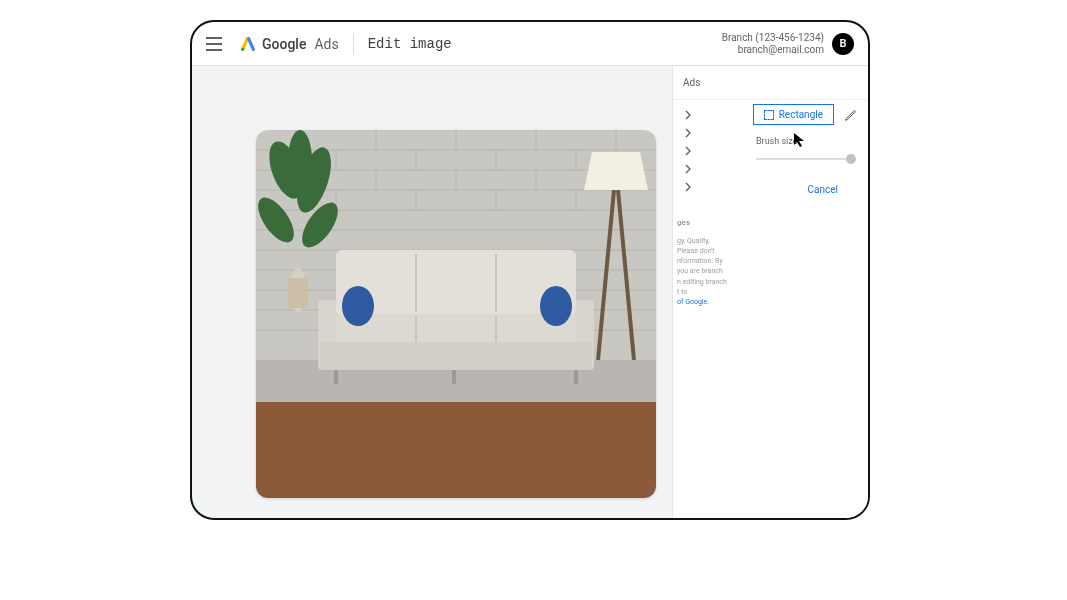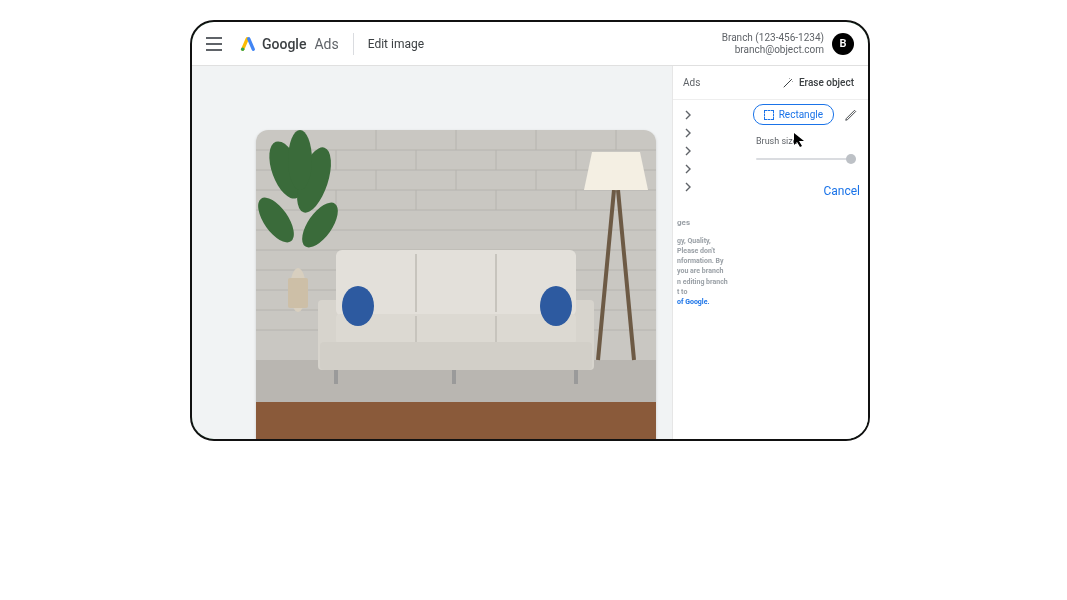--- a/index.html
+++ b/index.html
@@ -1,33 +1,33 @@
 <!DOCTYPE html>
 <html><head>
 <meta charset="utf-8">
 <style>
   * { box-sizing: border-box; margin: 0; padding: 0; }
   html, body { width: 1067px; height: 600px; font-family: 'Google Sans', Roboto, Arial, sans-serif; background: #fff; }
   .device {
-    position: absolute; left: 190px; top: 20px; width: 680px; height: 421px;
+    position: absolute; left: 190px; top: 20px; width: 680px; height: 500px;
     border: 2px solid #111; border-radius: 24px; overflow: hidden;
     background: #14532d;
   }
   .topbar {
     display: flex; align-items: center; height: 44px; padding: 0 14px;
     background: #fff; border-bottom: 1px solid #e0e0e0;
   }
   .menu-btn { width: 24px; height: 24px; display:flex; flex-direction:column; justify-content:center; gap:4px; cursor:pointer; }
   .menu-btn span { display:block; height:2px; width:16px; background:#5f6368; }
   .brand { display:flex; align-items:center; gap:6px; margin-left:10px; font-size:14px; color:#5f6368; }
   .brand .g { font-weight:500; color:#3c4043; }
   .brand .ads { color:#5f6368; margin-left:2px; }
   .logo-svg { width:16px; height:16px; }
   .divider { width:1px; height:22px; background:#dadce0; margin:0 14px; }
-  .page-title { font-size:12px; color:#3c4043; }
+  .page-title { font-size:14px; color:#3c4043;font-family:Liberation Mono, monospace; }
   .spacer { flex:1; }
   .account { text-align:right; font-size:10px; line-height:1.2; color:#5f6368; margin-right:8px; }
   .avatar { width:22px; height:22px; border-radius:50%; background:#000; color:#fff; display:flex; align-items:center; justify-content:center; font-size:11px; font-weight:600; }
   .workspace { position:relative; width:100%; height: calc(100% - 44px); background:#f1f3f4; }
   .canvas {
     position:absolute; left:64px; top:64px; width:400px; height:368px;
     border-radius:12px; overflow:hidden; box-shadow: 0 1px 3px rgba(0,0,0,0.15);
   }
   .canvas svg { display:block; width:100%; height:100%; }
   .side-col {
@@ -42,33 +42,33 @@
   .tab.right { margin-left:auto; padding-right:14px; font-weight:500; color:#3c4043; }
   .wand-icon { width:12px; height:12px; }
   .chevrons { padding:6px 0 0 6px; }
   .chev-row { height:18px; display:flex; align-items:center; padding-left:4px; cursor:pointer; }
   .chev { width:10px; height:10px; }
   .tool-row {
     position:absolute; top:38px; right:10px; display:flex; align-items:center; gap:10px;
   }
   .rect-btn {
     border:1px solid #1a73e8; color:#1a73e8; background:#fff;
-    font-size:10px; padding:4px 10px; border-radius:10px; display:flex; align-items:center; gap:5px;
+    font-size:10px; padding:4px 10px; border-radius:0; display:flex; align-items:center; gap:5px;
     cursor:pointer;
   }
   .rect-icon { width:10px; height:10px; border:1px dashed #1a73e8; }
   .pencil { width:14px; height:14px; cursor:pointer; }
   .brush-section { position:absolute; top:70px; right:12px; width:100px; }
   .brush-label { font-size:9px; color:#5f6368; margin-bottom:8px; }
   .slider { position:relative; height:10px; }
   .slider-track { position:absolute; top:4px; left:0; right:0; height:2px; background:#dadce0; border-radius:2px; }
   .slider-thumb { position:absolute; top:0; right:0; width:10px; height:10px; border-radius:50%; background:#bdc1c6; }
   .cursor-arrow { position:absolute; top:66px; right:60px; width:16px; height:16px; }
-  .cancel { position:absolute; top:118px; right:8px; font-size:12px; color:#1a73e8; cursor:pointer; }
-  .frag-text { position:absolute; left:4px; top:170px; font-size:7px; line-height:1.45; color:#9aa0a6; width:72px;font-weight:bold; }
+  .cancel { position:absolute; top:118px; right:30px; font-size:10px; color:#1a73e8; cursor:pointer; }
+  .frag-text { position:absolute; left:4px; top:170px; font-size:7px; line-height:1.45; color:#9aa0a6; width:72px; }
   .frag-text .link { color:#1a73e8; }
   .frag-ges { position:absolute; left:4px; top:152px; font-size:8px; color:#9aa0a6;font-weight:bold; }
 </style>
 </head>
 <body>
 
 <div class="device">
 
   <div class="topbar">
     <div class="menu-btn">
@@ -83,21 +83,21 @@
         <circle cx="4" cy="20" r="2.6" fill="#34A853"></circle>
       </svg>
       <span class="g">Google</span>
       <span class="ads">Ads</span>
     </div>
     <div class="divider"></div>
     <div class="page-title">Edit image</div>
     <div class="spacer"></div>
     <div class="account">
       <div>Branch (123-456-1234)</div>
-      <div>branch@object.com</div>
+      <div>branch@email.com</div>
     </div>
     <div class="avatar">B</div>
   </div>
 
   <div class="workspace">
 
     <div class="canvas">
       <svg viewBox="0 0 400 368">
 
         <rect x="0" y="0" width="400" height="240" fill="#c9c7c2"></rect>
@@ -171,29 +171,20 @@
           <rect x="196" y="240" width="4" height="14" fill="#9a9a9a"></rect>
         </g>
       </svg>
     </div>
 
     <div class="side-col">
       <div class="tabbar">
         <div class="tab">
           <span>Ads</span>
         </div>
-        <div class="tab right">
-          <svg class="wand-icon" viewBox="0 0 24 24">
-            <path d="M4 20 L18 6" stroke="#3c4043" stroke-width="2" stroke-linecap="round"></path>
-            <circle cx="19" cy="5" r="1" fill="#3c4043"></circle>
-            <circle cx="15" cy="3" r="0.8" fill="#3c4043"></circle>
-            <circle cx="21" cy="9" r="0.8" fill="#3c4043"></circle>
-          </svg>
-          <span>Erase object</span>
-        </div>
       </div>
 
       <div class="chevrons">
         <div class="chev-row">
             <svg class="chev" viewBox="0 0 10 10">
               <path d="M3 1 L7 5 L3 9" stroke="#5f6368" stroke-width="1.4" fill="none"></path>
             </svg>
           </div>
         <div class="chev-row">
             <svg class="chev" viewBox="0 0 10 10">

